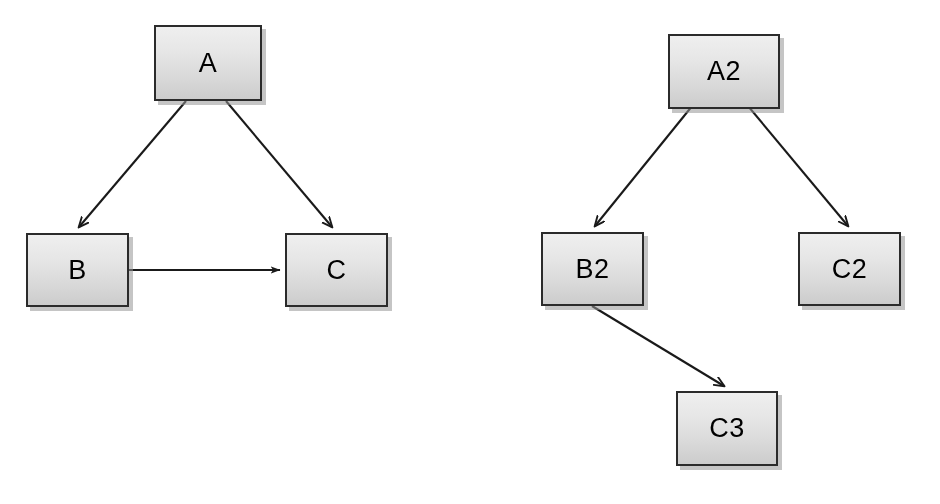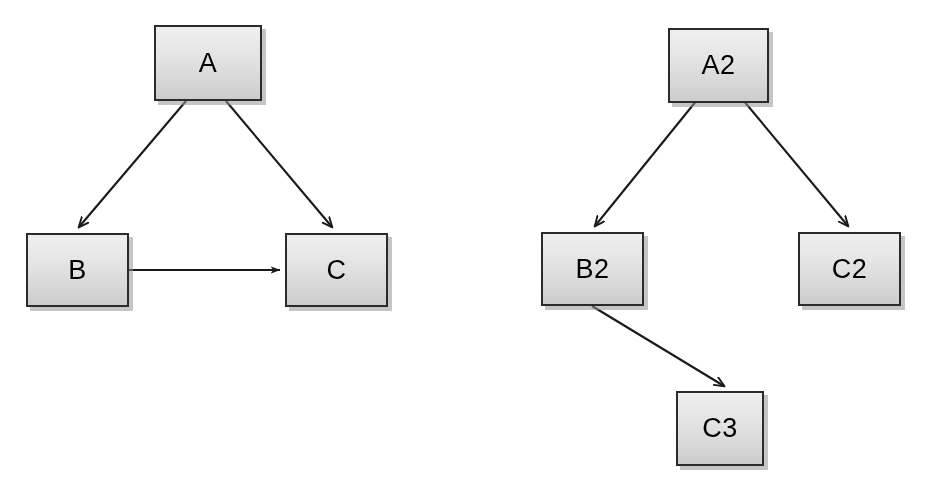--- a/index.html
+++ b/index.html
@@ -86,29 +86,29 @@
   </div>
 
   <div class="node" style="left:26px; top:233px; width:103px; height:74px;">
     <span class="node-label">B</span>
   </div>
 
   <div class="node" style="left:285px; top:233px; width:103px; height:74px;">
     <span class="node-label">C</span>
   </div>
 
-  <div class="node" style="left:668px; top:28px; width:101px; height:75px;align-items:center;">
+  <div class="node" style="left:668px; top:34px; width:112px; height:75px;align-items:center;">
     <span class="node-label">A2</span>
   </div>
 
   <div class="node" style="left:541px; top:232px; width:103px; height:74px;align-items:center;">
     <span class="node-label">B2</span>
   </div>
 
   <div class="node" style="left:798px; top:232px; width:103px; height:74px;">
     <span class="node-label">C2</span>
   </div>
 
-  <div class="node" style="left:676px; top:391px; width:88px; height:75px;">
+  <div class="node" style="left:676px; top:391px; width:102px; height:75px;">
     <span class="node-label">C3</span>
   </div>
 
 </div>
 
 </body></html>

